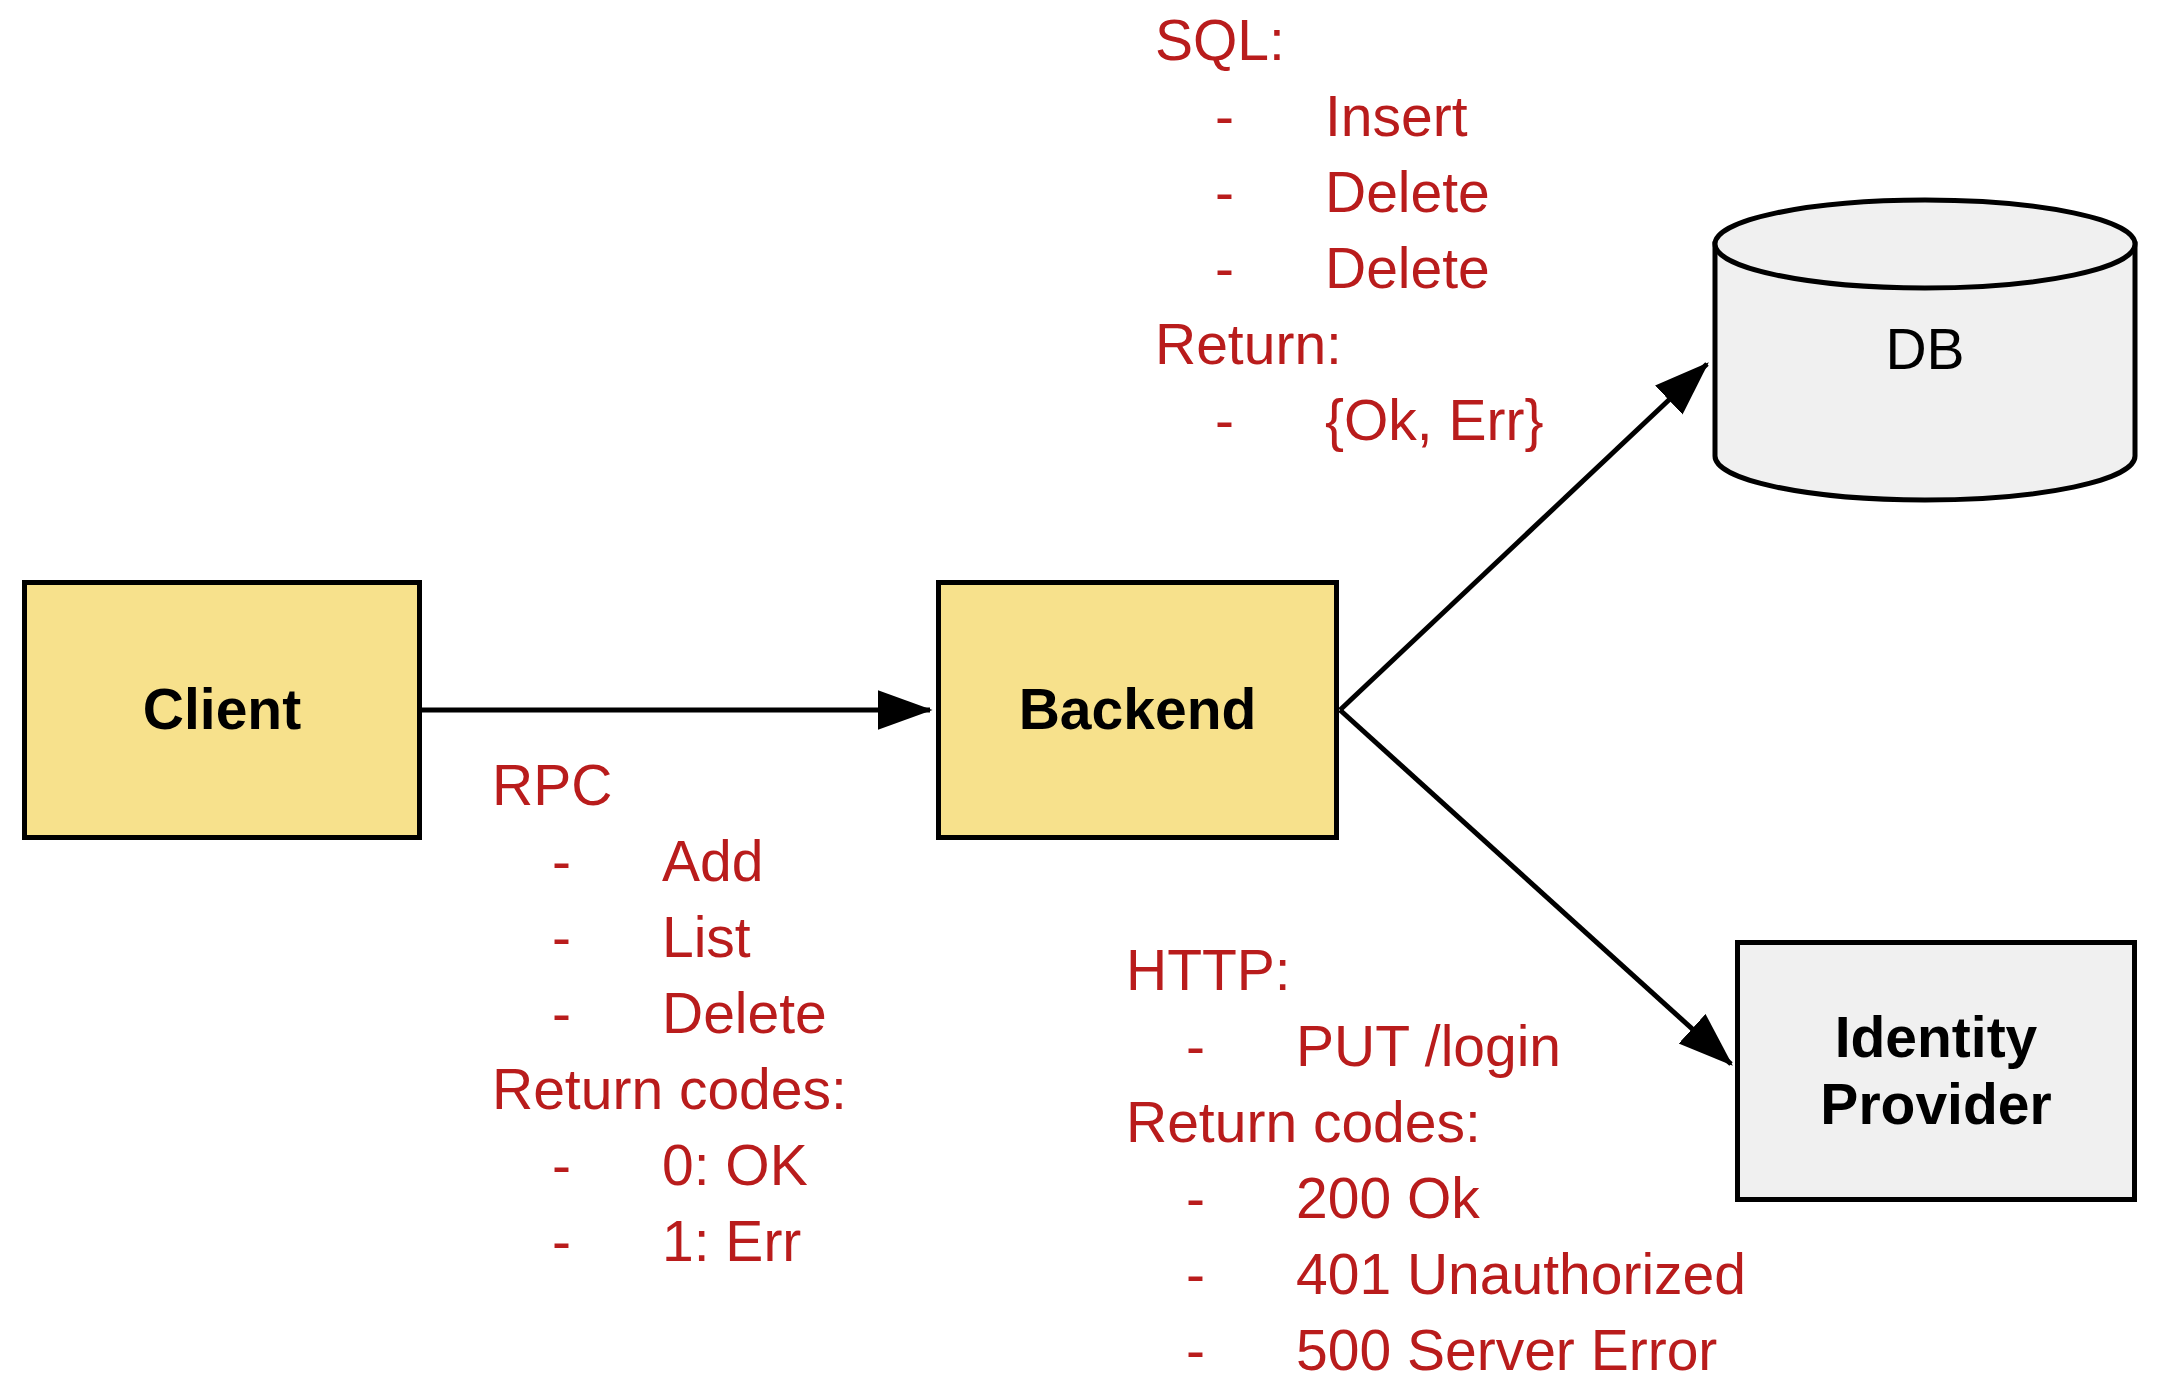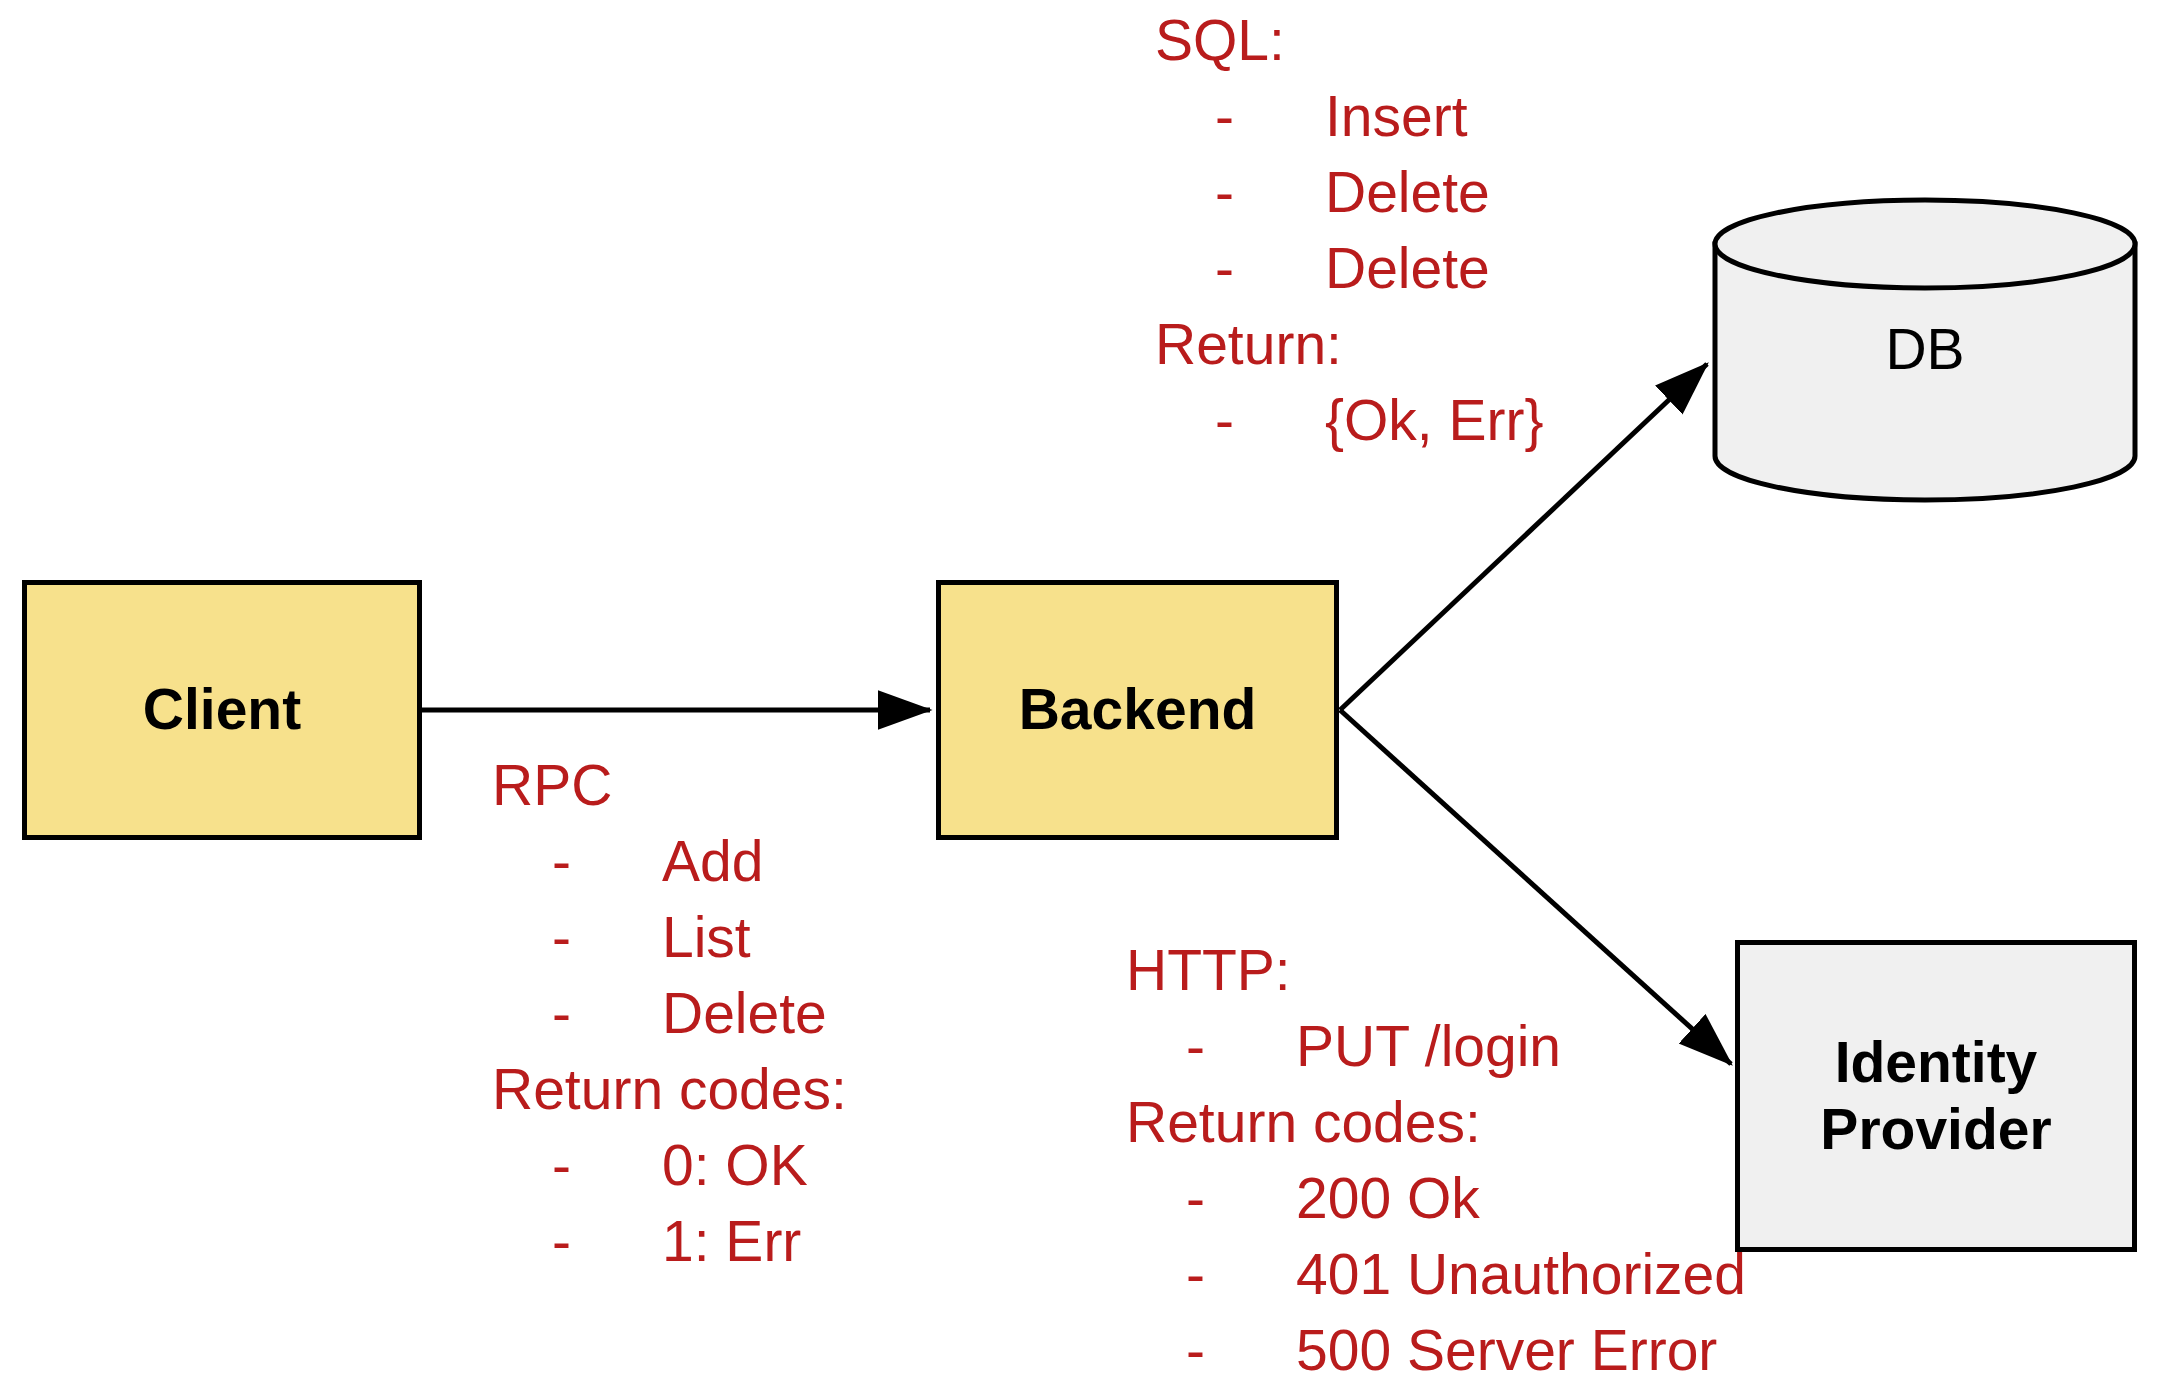--- a/index.html
+++ b/index.html
@@ -54,21 +54,21 @@
     top: 580px;
     width: 403px;
     height: 260px;
     background: #f7e18c;
     text-align: center;
   }
   #node-idp {
     left: 1735px;
     top: 940px;
     width: 402px;
-    height: 312px;
+    height: 262px;
     background: #f0f0f0;
   }
   
   #node-db {
     left: 1711px;
     top: 196px;
     width: 428px;
     height: 308px;
   }
   #node-db svg.cyl {

